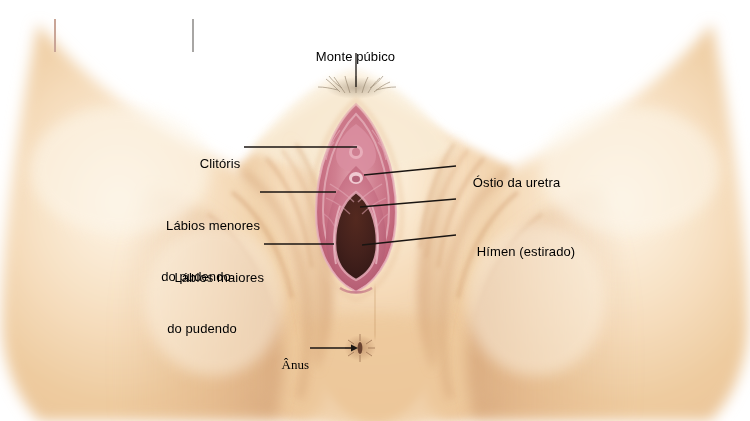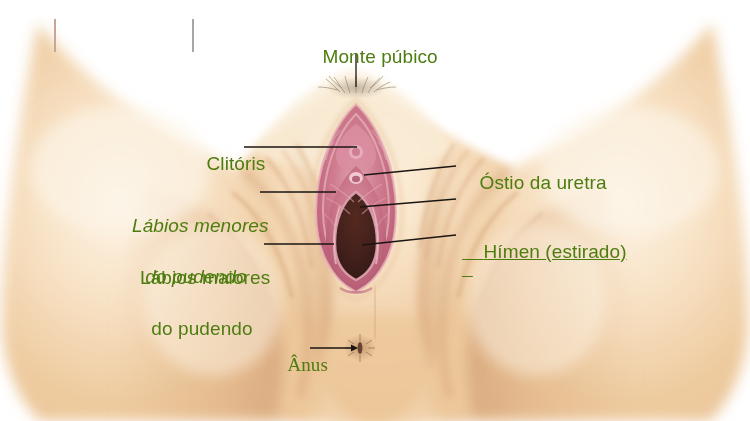--- a/index.html
+++ b/index.html
@@ -18,22 +18,22 @@
   #figure-svg {
     position: absolute;
     left: 0;
     top: 0;
     width: 750px;
     height: 421px;
   }
   .label {
     position: absolute;
     font-family: "Liberation Sans", sans-serif;
-    font-size: 19px;
-    color: #4d7c0f;
+    font-size: 13px;
+    color: #000000;
     white-space: pre;
     line-height: 17px;
     letter-spacing: 0.1px;
   }
   .label.right-align {
     text-align: right;
   }
   .label.center-align {
     text-align: center;
   }
@@ -267,27 +267,27 @@
   </div>
 
   <div class="label" style="left:185px; top:138px;">
     <span>Clitóris</span>
   </div>
 
   <div class="label" style="left:458px; top:157px;">
     <span>Óstio da uretra</span>
   </div>
 
-  <div class="label right-align" style="left:132px; top:183px; width:128px;font-style:italic;">
+  <div class="label right-align" style="left:132px; top:183px; width:128px;">
     <div>Lábios menores</div>
     <div style="text-align:center;">do pudendo</div>
   </div>
 
 
-  <div class="label" style="left:462px; top:226px;text-decoration:underline;">
+  <div class="label" style="left:462px; top:226px;">
     <span>Hímen (estirado)</span>
   </div>
 
   <div class="label right-align" style="left:140px; top:235px; width:124px;">
     <div>Lábios maiores</div>
     <div style="text-align:center;">do pudendo</div>
   </div>
 
   <div class="label" style="left:268px; top:339px;font-family:Liberation Serif, serif;">
     <span>Ânus</span>

